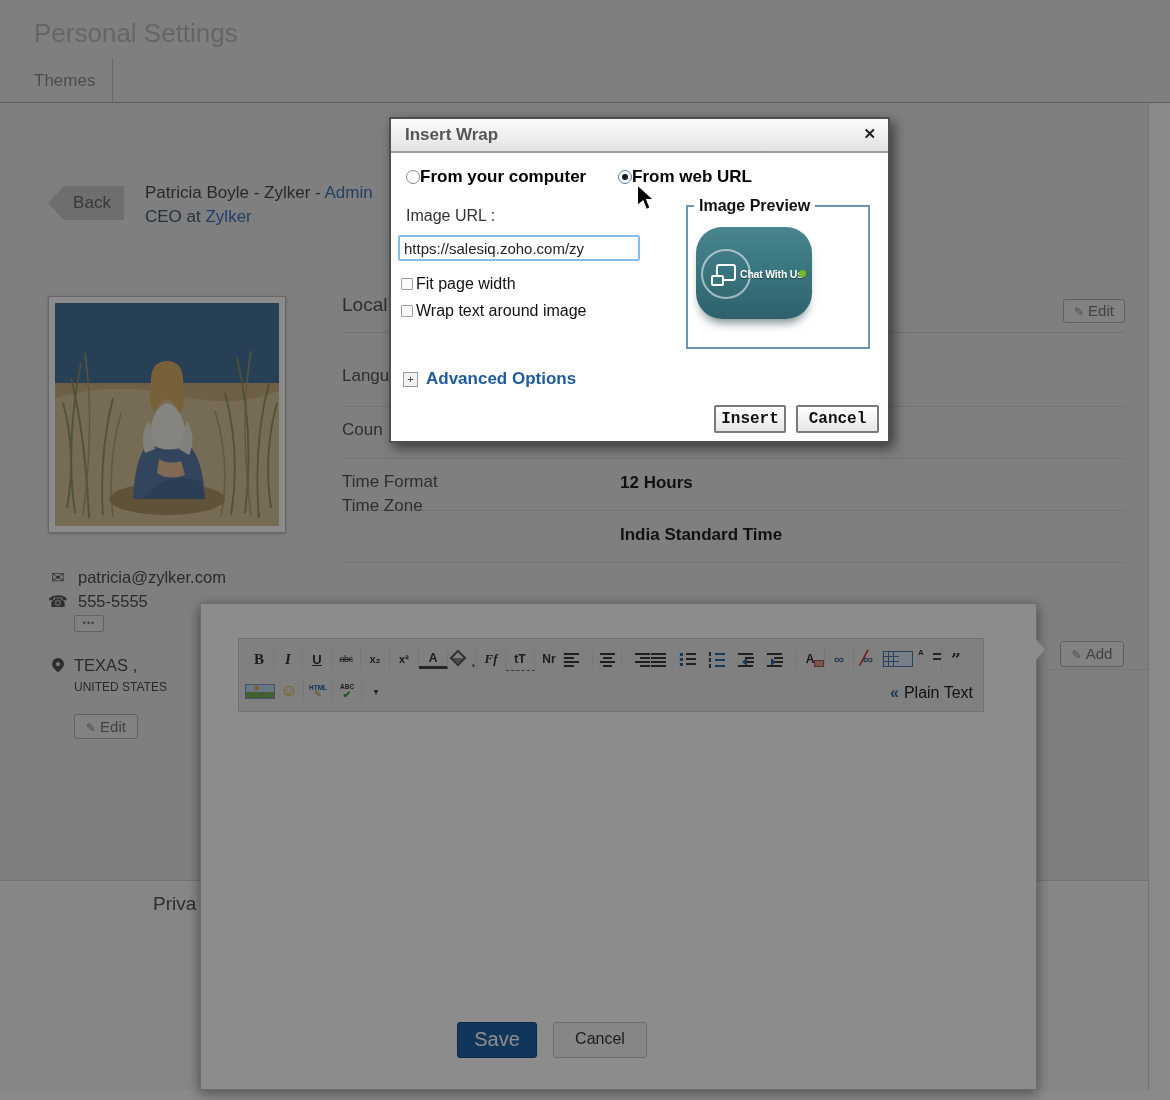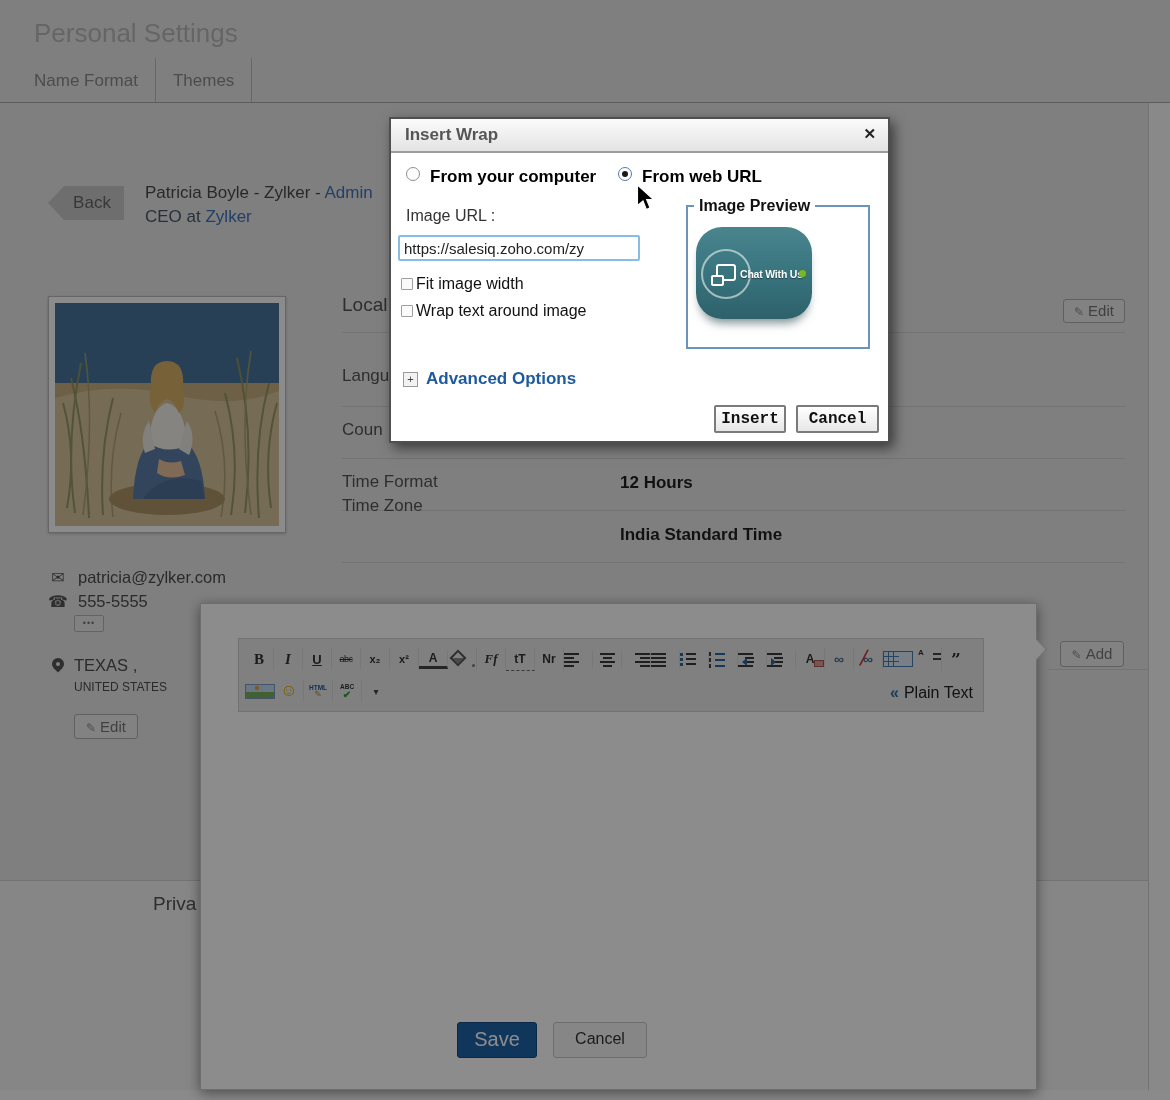--- a/index.html
+++ b/index.html
@@ -137,21 +137,21 @@
   .overlay{position:absolute;inset:0;background:rgba(0,0,0,0.45);z-index:40;}
 
   
   .modal{position:absolute;left:389px;top:117px;width:497px;border:2px solid #4f4f4f;background:#fff;
          box-shadow:4px 5px 12px rgba(0,0,0,.55);z-index:60;}
   .modal-titlebar{height:32px;background:linear-gradient(#fbfbfb,#e3e3e3);border-bottom:2px solid #9c9c9c;
          position:relative;}
   .modal-title{font-size:17px;font-weight:bold;color:#555;line-height:32px;padding-left:14px;}
   .modal-close{position:absolute;right:12px;top:6px;font-size:15px;font-weight:bold;color:#222;cursor:pointer;}
   .modal-body{position:relative;height:288px;}
-  .radio-row{position:absolute;display:flex;align-items:flex-start;gap:10px;cursor:pointer;}
+  .radio-row{position:absolute;display:flex;align-items:center;gap:0;cursor:pointer;}
   .radio{width:12px;height:12px;border:1px solid #8f8f8f;border-radius:50%;background:#fdfdfd;position:relative;flex:none;}
   .radio.sel{border-color:#4f7fae;}
   .radio.sel::after{content:"";position:absolute;left:3px;top:3px;width:6px;height:6px;border-radius:50%;background:#1a1a1a;}
   .radio-label{font-size:17px;font-weight:bold;color:#000;}
   .field-label{position:absolute;left:15px;top:54px;font-size:16px;color:#333;}
   .url-input{position:absolute;left:7px;top:82px;width:230px;height:20px;border:2px solid #86bce6;border-radius:2px;
          font-family:"Liberation Sans",sans-serif;font-size:15px;color:#222;padding:1px 4px;outline:none;}
   .cb-row{position:absolute;left:10px;display:flex;align-items:flex-end;gap:3px;cursor:pointer;}
   .checkbox{width:10px;height:10px;border:1px solid #9f9f9f;border-radius:1px;background:#fafafa;margin-bottom:3px;flex:none;}
   .cb-label{font-size:16px;color:#111;}
@@ -182,21 +182,20 @@
 
   .cursor{position:absolute;left:636px;top:184px;z-index:70;}
 </style>
 </head>
 <body>
 
 <div class="stage">
 
   <div class="page-title">Personal Settings</div>
   <div class="tabbar">
-    <div class="tab">Name Format</div>
     <div class="tab">Themes</div>
   </div>
 
   <div class="back-btn">Back</div>
   <div class="name-block">
     <span>Patricia Boyle - Zylker - </span><span class="lnk">Admin</span><br>
     <span class="role-prefix">CEO at </span><span class="lnk">Zylker</span>
   </div>
 
   <div class="photo-card">
@@ -334,21 +333,21 @@
         <span class="radio-label">From your computer</span>
       </div>
       <div class="radio-row" style="left:227px;top:14px;">
         <span class="radio sel"></span>
         <span class="radio-label">From web URL</span>
       </div>
       <div class="field-label">Image URL :</div>
       <input class="url-input" type="text" value="https://salesiq.zoho.com/zy" style="">
       <div class="cb-row" style="top:122px;">
         <span class="checkbox"></span>
-        <span class="cb-label">Fit image width</span>
+        <span class="cb-label">Fit page width</span>
       </div>
       <div class="cb-row" style="top:149px;">
         <span class="checkbox"></span>
         <span class="cb-label">Wrap text around image</span>
       </div>
 
       <fieldset class="preview-fieldset">
         <legend>Image Preview</legend>
         <div class="chat-pill">
           <div class="chat-circle">

